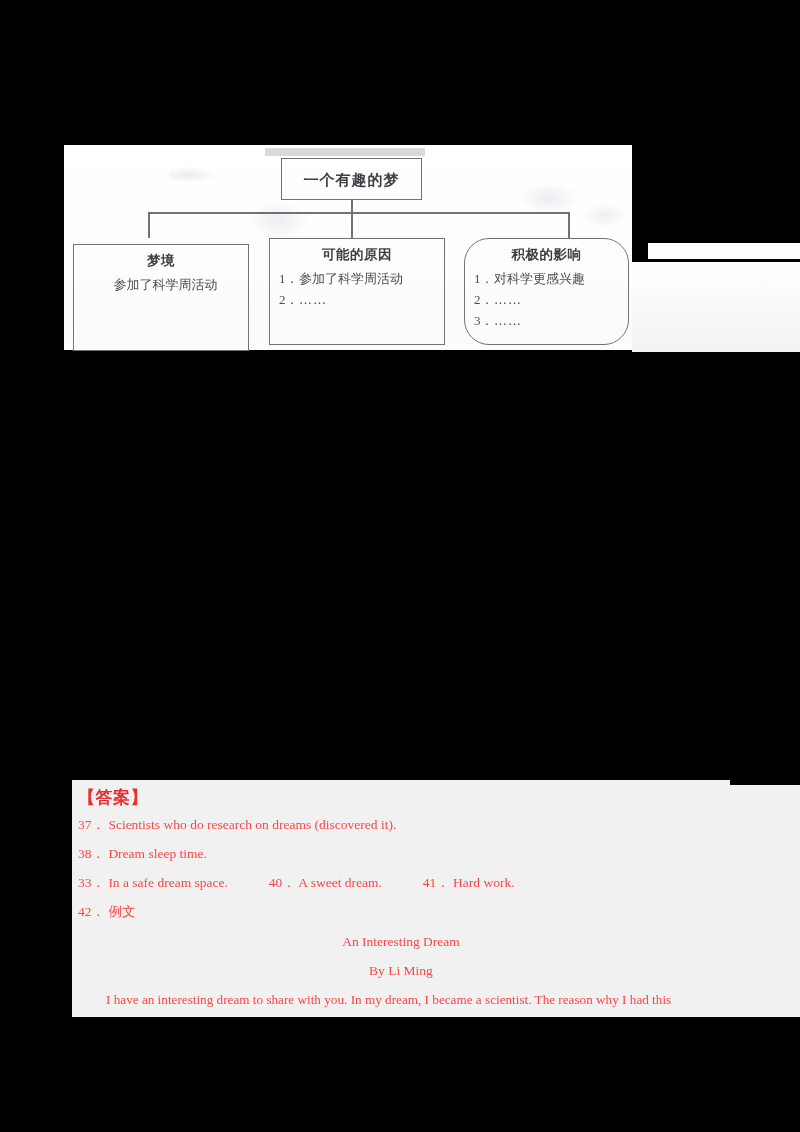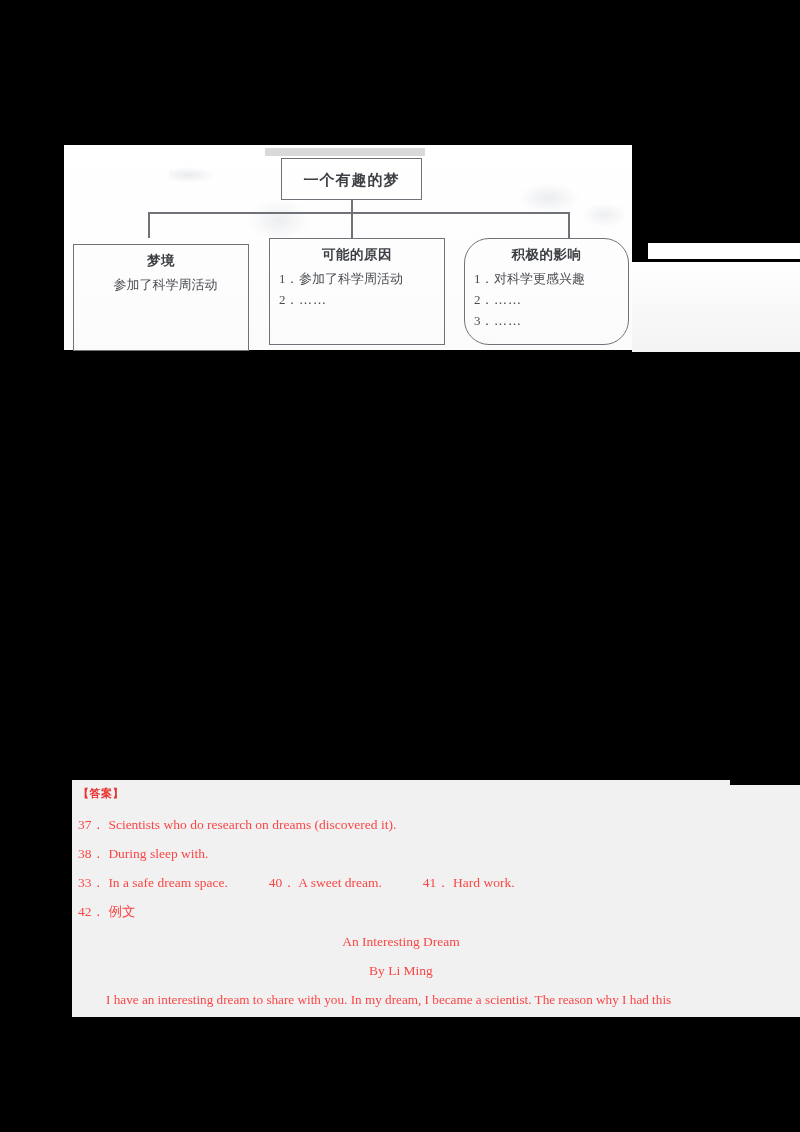--- a/index.html
+++ b/index.html
@@ -102,21 +102,21 @@
     background:radial-gradient(ellipse at 50% 50%,#c8ccd6 0%,rgba(200,204,214,0) 72%);}
 
   
   #answers{
     position:absolute;left:0;top:0;width:658px;height:237px;
     color:#fb3a3a;
   }
   .ans-head{
     position:absolute;left:6px;top:6px;
     font-family:"DejaVu Sans", sans-serif;
-    font-weight:bold;font-size:11px;color:#e8302f;
+    font-weight:bold;font-size:17px;color:#e8302f;
     letter-spacing:.5px;
     text-align:center;
   }
   .ans-row{
     position:absolute;left:6px;
     font-family:"Liberation Serif", serif;
     font-size:13.5px;color:#fb4646;white-space:nowrap;
   }
   #ans-37{top:36px;}
   #ans-38{top:65px;}
@@ -211,21 +211,21 @@
 
     <div class="ans-head">【答案】</div>
 
     <div class="ans-row" id="ans-37">
       <span class="ans-num">37．</span>
       <span>Scientists who do research on dreams (discovered it).</span>
     </div>
 
     <div class="ans-row" id="ans-38">
       <span class="ans-num">38．</span>
-      <span>During sleep with.</span>
+      <span>Dream sleep time.</span>
     </div>
 
     <div class="ans-row" id="ans-39">
       <span class="ans-num">33．</span>
       <span>In a safe dream space.</span>
       <span class="gap-md"></span>
       <span class="ans-num">40．</span>
       <span>A sweet dream.</span>
       <span class="gap-md"></span>
       <span class="ans-num">41．</span>

